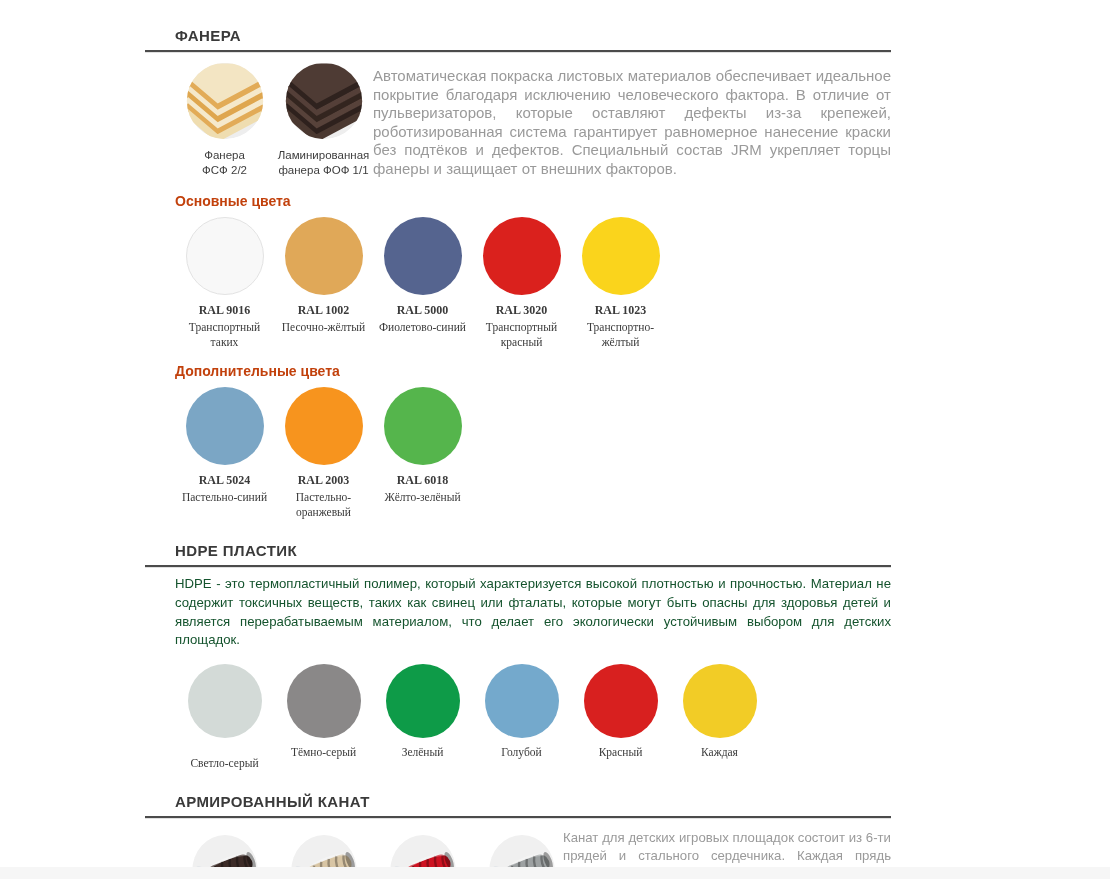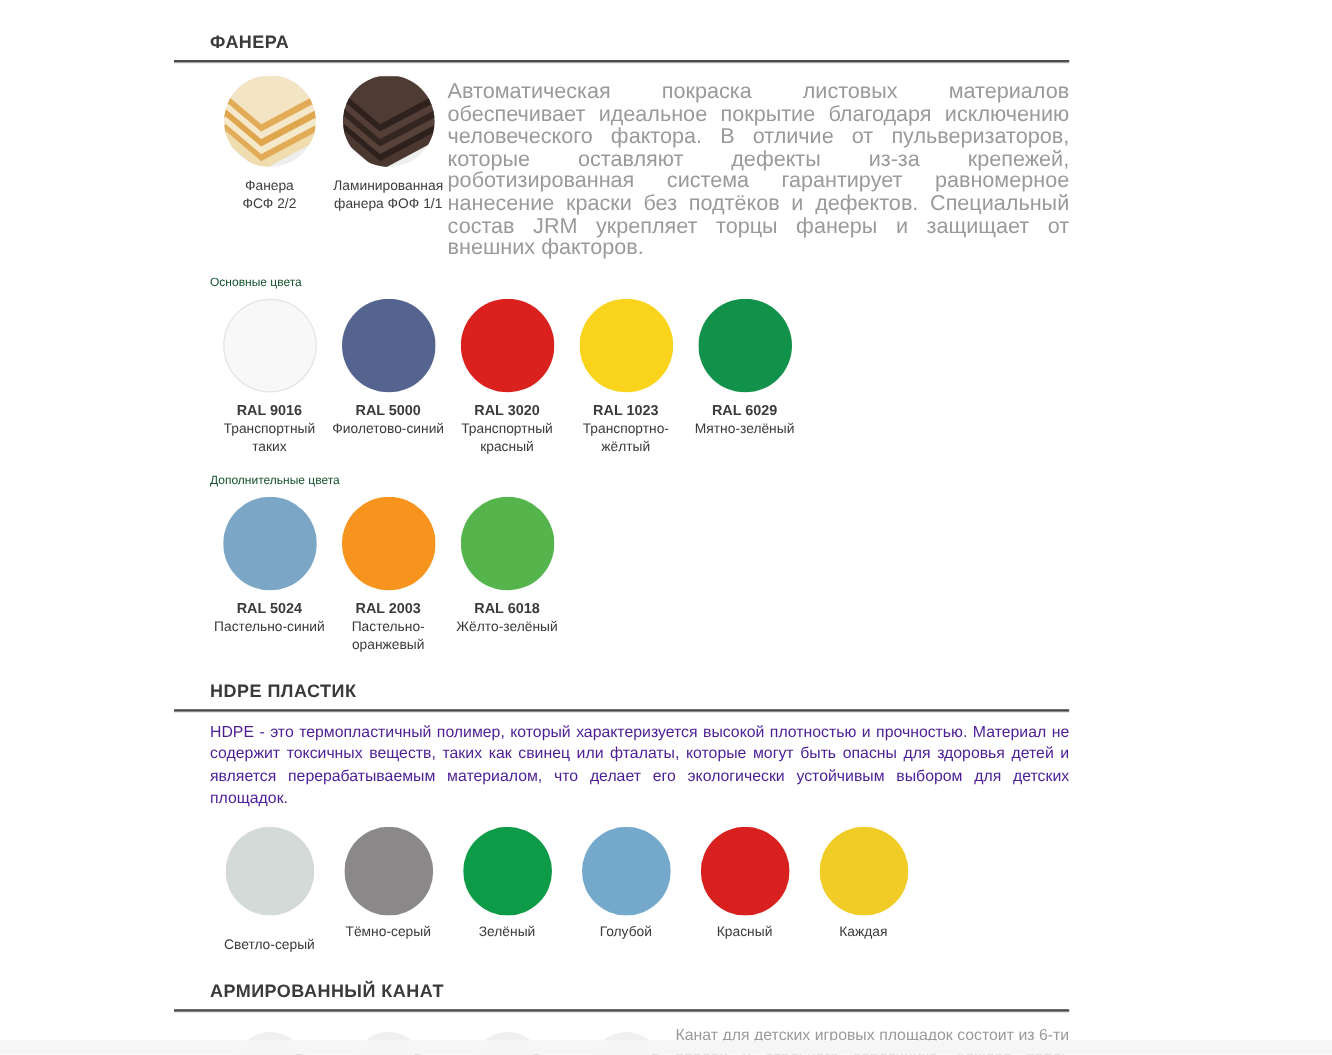--- a/index.html
+++ b/index.html
@@ -23,43 +23,43 @@
   
   .ply-row { display: flex; padding-left: 30px; margin-top: 10px; }
   .ply-fig { width: 99px; text-align: center; flex: 0 0 auto; }
   .ply-fig svg { width: 78px; height: 78px; display: block; margin: 0 auto; }
   .ply-cap {
     margin-top: 8px; font-size: 11.5px; line-height: 1.3;
     color: #3d3d3d; white-space: pre-line;
   }
   .para {
     flex: 1; margin-top: 5px;
-    font-size: 18px; line-height: 18.6px; color: #9a9a9a;
+    font-size: 15px; line-height: 18.6px; color: #9a9a9a;
     text-align: justify; white-space: pre-line;
   }
 
   .group-label {
-    font-size: 10px; font-weight: normal; color: #14532d;
+    font-size: 14px; font-weight: bold; color: #c2410c;
     margin: 14px 0 8px 30px;
   }
 
   .swatch-row { display: flex; padding-left: 30px; }
-  .swatch { width: 99px; text-align: center; flex: 0 0 auto; }
+  .swatch { width: 99px; text-align: center; flex: 0 0 auto; font-family: Liberation Serif, serif; }
   .dot {
     width: 78px; height: 78px; border-radius: 50%;
     margin: 0 auto; border: 1px solid transparent;
   }
   .hdpe-row .dot { width: 74px; height: 74px; margin-top: 14px; }
   .code { margin-top: 8px; font-size: 12px; font-weight: bold; color: #3b3b3b; }
   .cname { margin-top: 2px; font-size: 11.5px; line-height: 1.3; color: #3b3b3b; padding: 0 2px; }
 
   .section { margin-top: 22px; }
   .section-para {
     margin: 8px 0 0 30px; width: 716px;
-    font-size: 13.2px; line-height: 18.6px; color: #4c1d95;
+    font-size: 13.2px; line-height: 18.6px; color: #14532d;
     text-align: justify; white-space: pre-line;
   }
 
   
   .rope-row { display: flex; padding-left: 30px; margin-top: 11px; }
   .ropefig { width: 99px; text-align: center; flex: 0 0 auto; }
   .ropefig svg { width: 80px; height: 84px; display: block; margin: 0 auto; }
   .rope-para {
     width: 328px; margin-left: -8px; margin-top: 0;
     font-size: 13.2px; line-height: 18.6px; color: #9a9a9a;
@@ -158,44 +158,44 @@
       <div class="group-label">Основные цвета</div>
       <div class="swatch-row">
 
           <div class="swatch">
             <div class="dot" style="background: rgb(248, 248, 248); border-color: rgb(227, 227, 227);"></div>
             <div class="code">RAL 9016</div>
             <div class="cname">Транспортный таких</div>
           </div>
 
 
+          <div class="swatch">
+            <div class="dot" style="background: rgb(224, 168, 88);"></div>
+            <div class="code">RAL 1002</div>
+            <div class="cname">Песочно-жёлтый</div>
+          </div>
 
           <div class="swatch">
             <div class="dot" style="background: rgb(85, 100, 143);"></div>
             <div class="code">RAL 5000</div>
             <div class="cname">Фиолетово-синий</div>
           </div>
 
           <div class="swatch">
             <div class="dot" style="background: rgb(218, 33, 29);"></div>
             <div class="code">RAL 3020</div>
             <div class="cname">Транспортный красный</div>
           </div>
 
           <div class="swatch">
             <div class="dot" style="background: rgb(250, 212, 28);"></div>
             <div class="code">RAL 1023</div>
             <div class="cname">Транспортно-жёлтый</div>
           </div>
 
-          <div class="swatch">
-            <div class="dot" style="background: rgb(18, 145, 74);"></div>
-            <div class="code">RAL 6029</div>
-            <div class="cname">Мятно-зелёный</div>
-          </div>
         </div>
 
       <div class="group-label">Дополнительные цвета</div>
       <div class="swatch-row">
 
           <div class="swatch">
             <div class="dot" style="background: rgb(123, 166, 197);"></div>
             <div class="code">RAL 5024</div>
             <div class="cname">Пастельно-синий</div>
           </div>

